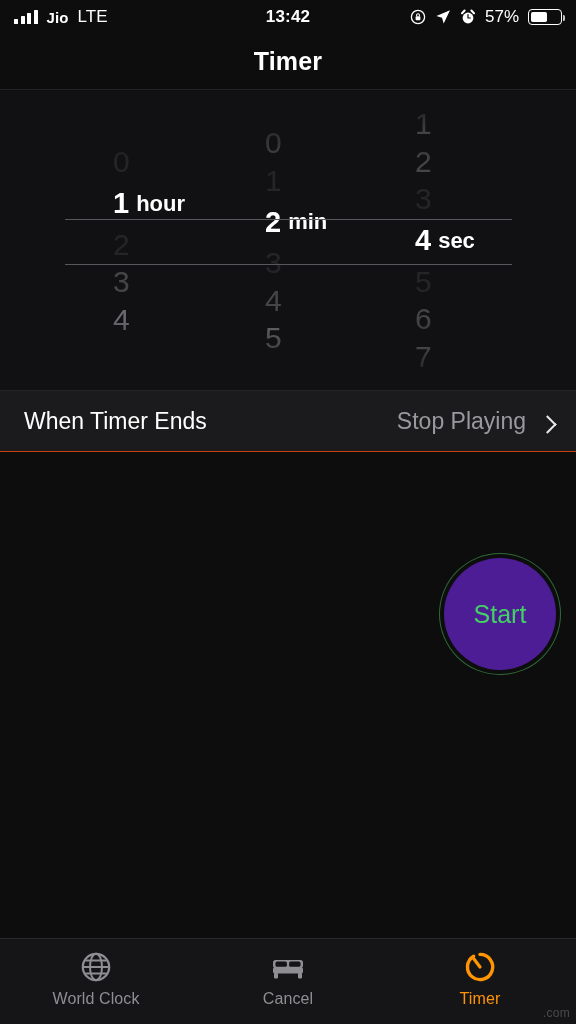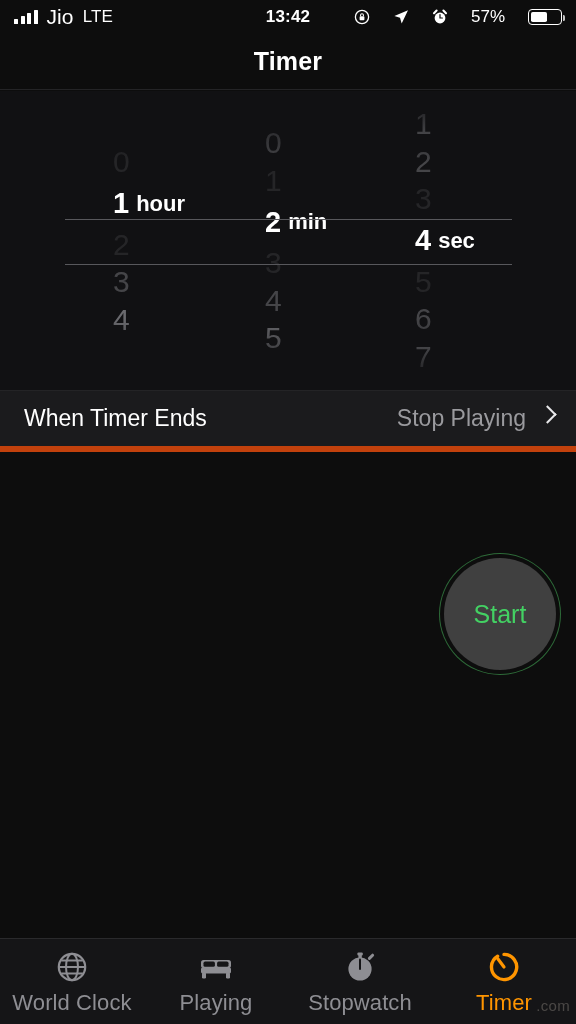--- a/index.html
+++ b/index.html
@@ -19,27 +19,27 @@
     display:flex; align-items:center; background:#0d0d0d;
     padding:0 14px;
   }
   .sb-left{ display:flex; align-items:center; gap:9px; }
   .signal{ display:flex; align-items:flex-end; gap:2.5px; height:14px; }
   .signal i{ width:4px; background:#fff; border-radius:0.5px; display:block; }
   .signal i:nth-child(1){ height:5px; }
   .signal i:nth-child(2){ height:8px; }
   .signal i:nth-child(3){ height:11px; }
   .signal i:nth-child(4){ height:14px; }
-  .carrier{ font-size:21px; color:#fff; letter-spacing:.1px; }
+  .carrier{ font-size:15px; color:#fff; letter-spacing:.1px;font-weight:bold; }
   .net{ font-size:17px; color:#fff; letter-spacing:.1px; }
   .sb-center{
     position:absolute; left:0; width:576px; text-align:center;
     font-size:17px; font-weight:bold; color:#fff; letter-spacing:.2px;
   }
-  .sb-right{ margin-left:auto; display:flex; align-items:center; gap:23px; z-index:2; }
+  .sb-right{ margin-left:auto; display:flex; align-items:center; gap:9px; z-index:2; }
   .ico-rot{ width:16px; height:16px; position:relative; }
   .ico-rot svg, .ico-loc svg, .ico-alarm svg { display:block; }
   .batt-pct{ font-size:17px; color:#fff; }
   .batt{
     width:34px; height:16px; border:1.6px solid #fff; border-radius:4px;
     position:relative; display:flex; align-items:center; padding:1.6px;
   }
   .batt::after{
     content:""; position:absolute; right:-4px; top:5px; width:2.4px; height:6px;
     background:#fff; border-radius:0 1.5px 1.5px 0; opacity:.75;
@@ -98,24 +98,24 @@
   .fade-top, .fade-bot{
     position:absolute; left:0; width:100%; height:72px; pointer-events:none;
   }
   .fade-top{ top:0; background:linear-gradient(to bottom,#111113 5%,rgba(17,17,19,0) 100%); }
   .fade-bot{ bottom:0; background:linear-gradient(to top,#111113 5%,rgba(17,17,19,0) 100%); }
 
   
   .row-wte{
     position:absolute; top:390px; left:0; width:576px; height:62px;
     background:#1b1b1d; display:flex; align-items:center;
-    padding:0 24px; border-top:1px solid #242426; border-bottom:6px solid #c2410c;
+    padding:0 24px; border-top:1px solid #242426; border-bottom:1px solid #c2410c;
   }
   .wte-label{ font-size:23px; color:#ffffff; }
-  .wte-right{ margin-left:auto; display:flex; align-items:flex-start; gap:14px; }
+  .wte-right{ margin-left:auto; display:flex; align-items:flex-end; gap:14px; }
   .wte-value{ font-size:23px; color:#9a9a9e; }
   .chev{ width:12px; height:20px; position:relative; }
   .chev::before{
     content:""; position:absolute; left:1px; top:3px;
     width:11px; height:11px; border-top:2.6px solid #e8e8ea; border-right:2.6px solid #e8e8ea;
     transform:rotate(45deg);
   }
 
   
   .actions{
@@ -127,41 +127,41 @@
     display:flex; align-items:center; justify-content:center;
     font-size:25px;
   }
   .btn-cancel{
     left:22px; top:106px;
     background:#1b1b1d; color:#b9b9bd;
     box-shadow:0 0 0 4px #0d0d0d, 0 0 0 5px #2a2a2c;
   }
   .btn-start{
     right:20px; top:106px;
-    background:#404040; color:#43d163;
+    background:#4c1d95; color:#43d163;
     box-shadow:0 0 0 4px #0d0d0d, 0 0 0 5px #2e6b39;
   }
 
   
   .tab-bar{
     position:absolute; bottom:0; left:0; width:576px; height:86px;
     background:#151517; border-top:1px solid #2a2a2c;
     display:flex; align-items:flex-start; padding-top:10px;
   }
   .tab{
     flex:1; display:flex; flex-direction:column; align-items:center; gap:5px;
     color:#8e8e93;
   }
   .tab .glyph{ height:36px; display:flex; align-items:center; justify-content:center; }
-  .tab .lbl{ font-size:22px; letter-spacing:.1px; }
+  .tab .lbl{ font-size:16px; letter-spacing:.1px; }
   .tab.active{ color:#ff9500; }
 
   .watermark{
-    position:absolute; right:6px; bottom:10px;
-    font-size:15px; color:rgba(200,190,180,.30);
+    position:absolute; right:6px; bottom:4px;
+    font-size:12px; color:rgba(200,190,180,.30);
     letter-spacing:.3px; pointer-events:none;
   }
 </style>
 </head>
 <body>
 
 <div class="status-bar">
   <div class="sb-left">
     <span class="signal">
       <i></i>
@@ -283,35 +283,23 @@
     <span class="glyph">
       <svg width="36" height="30" viewBox="0 0 36 30">
         <rect x="3" y="8" width="30" height="8" rx="2.6" fill="#8e8e93"></rect>
         <rect x="5.5" y="9.6" width="11.4" height="5.2" rx="1.6" fill="#151517"></rect>
         <rect x="19.1" y="9.6" width="11.4" height="5.2" rx="1.6" fill="#151517"></rect>
         <rect x="3" y="15.4" width="30" height="6" rx="1.6" fill="#8e8e93"></rect>
         <rect x="4" y="20.4" width="4" height="6" rx="1.2" fill="#8e8e93"></rect>
         <rect x="28" y="20.4" width="4" height="6" rx="1.2" fill="#8e8e93"></rect>
       </svg>
     </span>
-    <span class="lbl">Playing</span>
-  </div>
-
-  <div class="tab">
-    <span class="glyph">
-      <svg width="34" height="34" viewBox="0 0 34 34">
-        <circle cx="17" cy="19" r="11.6" fill="#8e8e93"></circle>
-        <rect x="14.4" y="2.4" width="5.4" height="3.2" rx="1.1" fill="#8e8e93"></rect>
-        <rect x="15.4" y="5" width="3.4" height="3" fill="#8e8e93"></rect>
-        <path d="M26.4 8.4 l3.2 -3.2" stroke="#8e8e93" stroke-width="3" stroke-linecap="round"></path>
-        <path d="M17 19 V9.6" stroke="#151517" stroke-width="2" stroke-linecap="round"></path>
-      </svg>
-    </span>
-    <span class="lbl">Stopwatch</span>
-  </div>
+    <span class="lbl">Cancel</span>
+  </div>
+
 
   <div class="tab active">
     <span class="glyph">
       <svg width="34" height="34" viewBox="0 0 34 34">
         <path d="M17 4.4 A12.6 12.6 0 1 1 10.6 6.2" fill="none" stroke="#ff9500" stroke-width="3.4" stroke-linecap="round"></path>
         <path d="M17 17 L10.8 8.8" stroke="#ff9500" stroke-width="3.2" stroke-linecap="round"></path>
       </svg>
     </span>
     <span class="lbl">Timer</span>
   </div>

